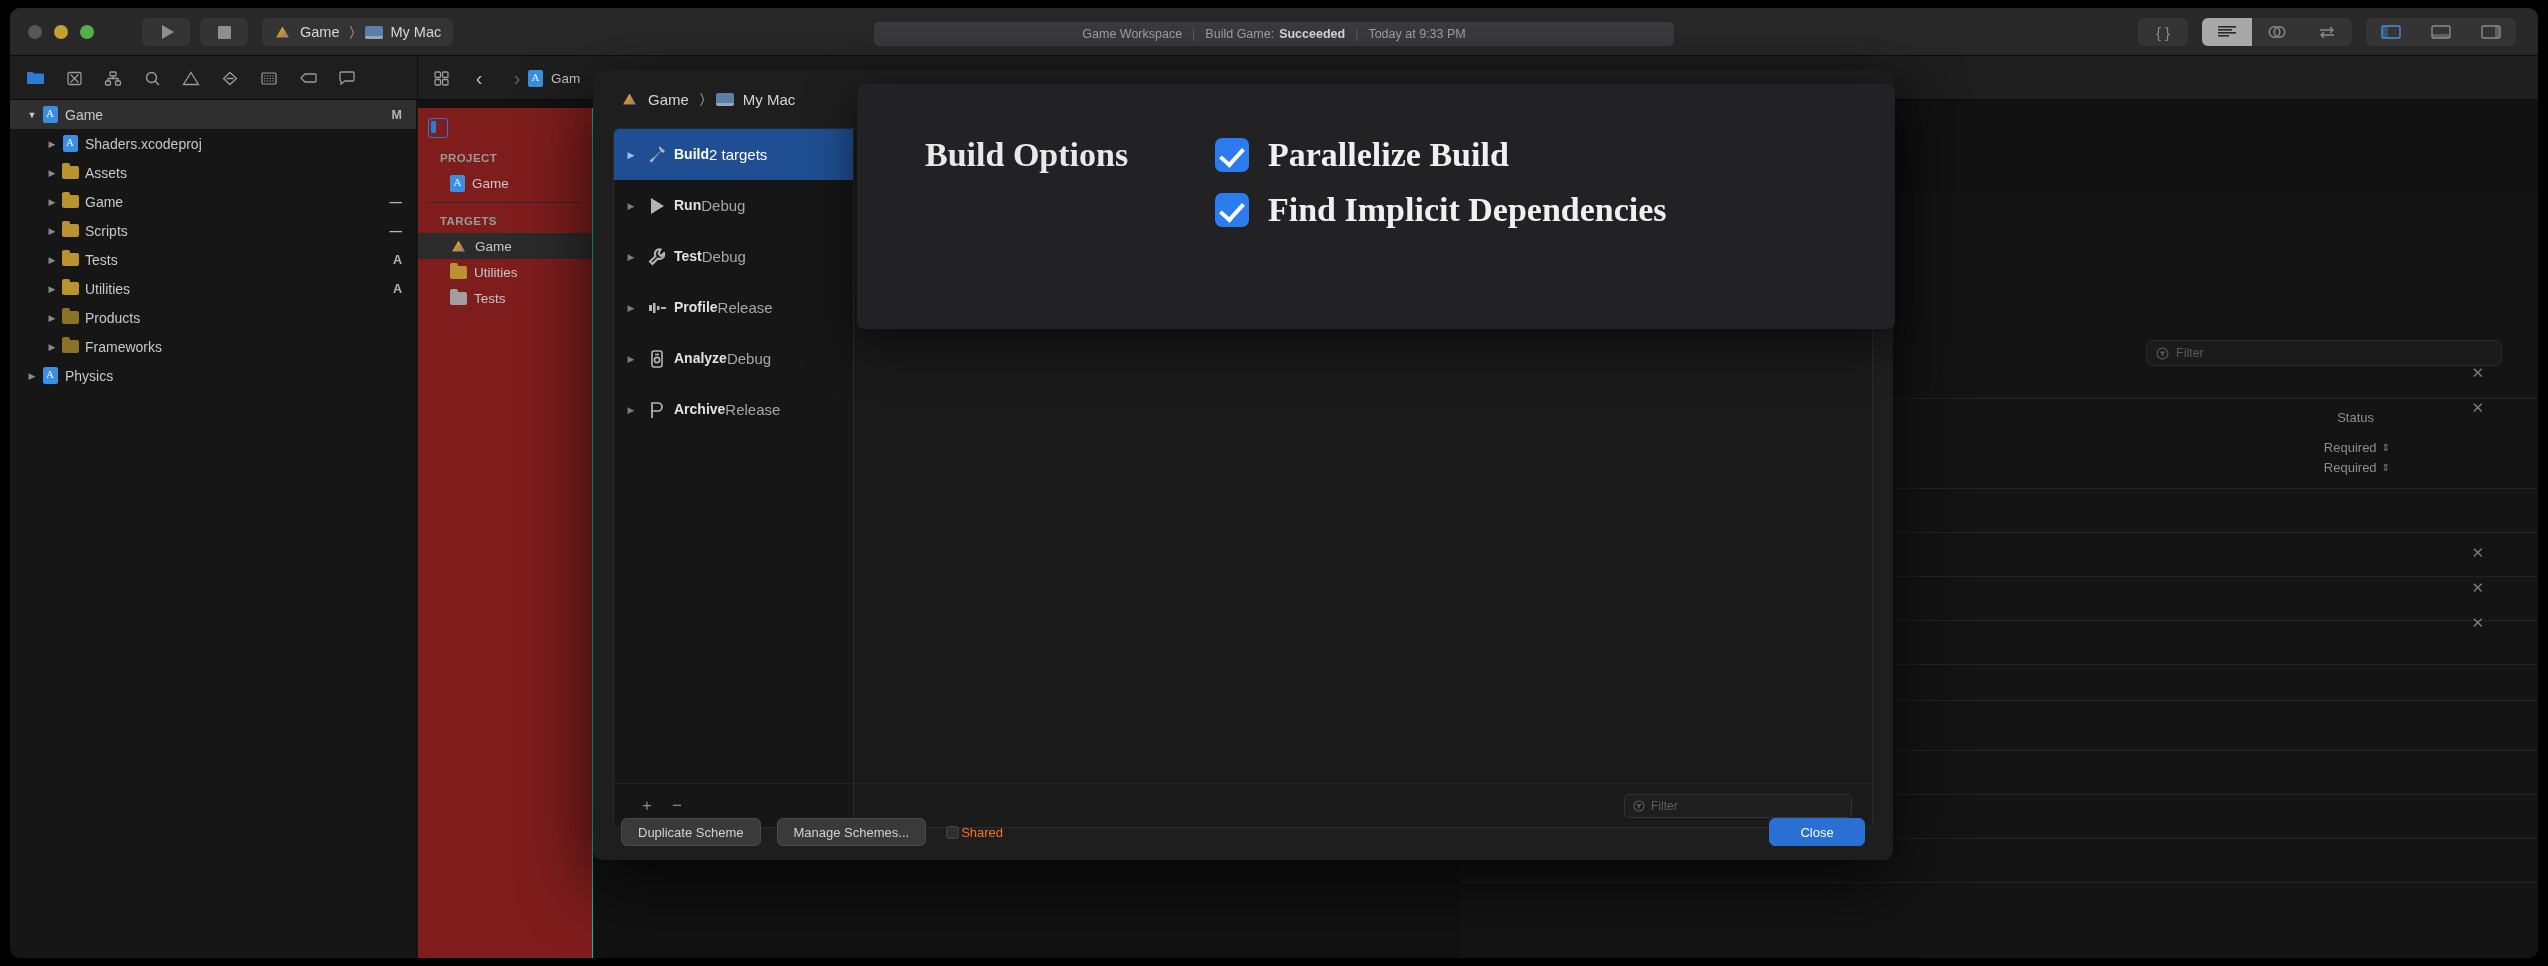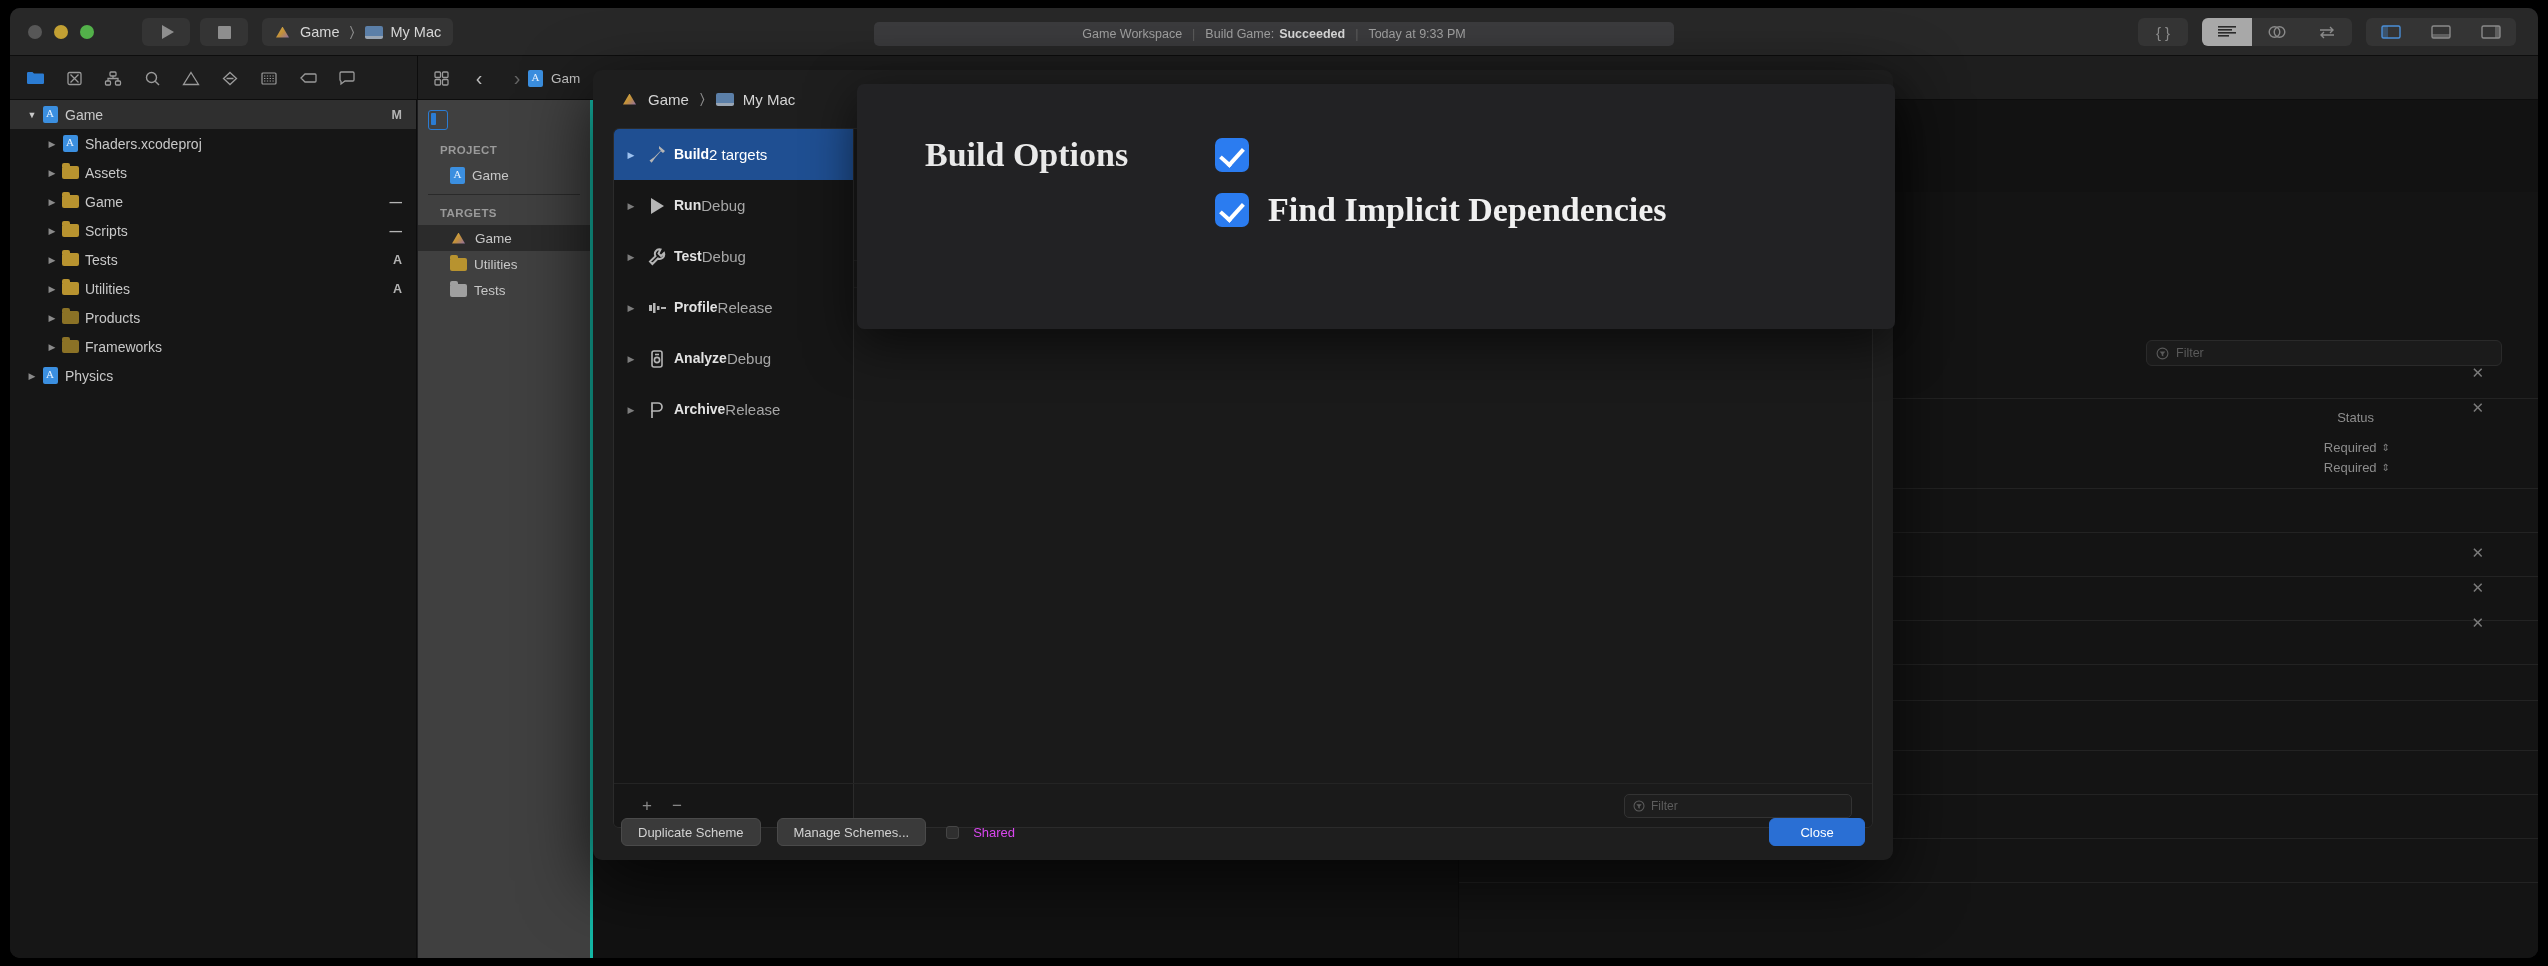--- a/index.html
+++ b/index.html
@@ -309,21 +309,21 @@
     position: absolute; left: 0; bottom: 0; width: 100%; height: 56px;
     display: flex; align-items: center; padding: 0 28px; gap: 16px;
   }
   .btn {
     height: 28px; padding: 0 16px;
     background: #3a3a3a; border: 1px solid #4a4a4a; border-radius: 6px;
     color: #d2d2d2; font-size: 13px;
     display: flex; align-items: center; justify-content: center;
   }
   .btn.primary { background: #2a6fd4; border-color: #2a6fd4; color: #fff; min-width: 96px; margin-left: auto; }
-  .shared-wrap { display: flex; align-items: center; gap: 14px; color: #d946ef; font-size: 13px; margin-left: 4px; }
+  .shared-wrap { display: flex; align-items: center; gap: 2px; color: #f97316; font-size: 13px; margin-left: 4px; }
   .shared-box { width: 13px; height: 13px; border-radius: 3px; background: #2f2f2f; border: 1px solid #454545; }
 
   
   .zoom-overlay {
     position: absolute;
     left: 847px; top: 76px;
     width: 1038px; height: 245px;
     background: #222224;
     border-radius: 7px;
     box-shadow: 0 14px 50px rgba(0,0,0,0.6);
@@ -582,21 +582,21 @@
             <span class="tree-ic">
               <span class="xcproj"></span>
             </span>
             <span class="tree-label">Physics</span>
           </div>
         </div>
     </div>
 
     <div class="editor">
 
-      <div style="position:absolute;left:0;top:0;width:175px;height:100%;background:#404040;border-right:3px solid #14b8a6">
+      <div style="position:absolute;left:0;top:8px;width:175px;height:100%;background:#7f1d1d;border-right:1px solid #14b8a6">
         <div style="position:absolute;left:10px;top:10px;width:20px;height:20px;border:1.6px solid #2b7cd3;border-radius:3px">
           <div style="position:absolute;left:2px;top:2px;width:5px;height:12px;background:#2b7cd3;border-radius:1px"></div>
         </div>
         <div id="project-panel" style="position:absolute;left:0;top:38px;width:100%">
             <div style="padding: 6px 0px 6px 22px; color: rgb(154, 154, 154); font-size: 11.5px; font-weight: bold; letter-spacing: 0.4px;">PROJECT</div>
             <div style="height: 26px; display: flex; align-items: center; padding-left: 32px; gap: 7px; color: rgb(200, 200, 200); font-size: 13.5px;">
               <span class="xcproj"></span>
               <span>Game</span>
             </div>
             <div style="height: 1px; background: rgb(42, 42, 42); margin: 6px 10px;"></div>
@@ -799,20 +799,21 @@
           <span>Shared</span>
         </div>
         <div class="btn primary">Close</div>
       </div>
     </div>
 
     <div class="zoom-overlay">
       <div class="zo-row">
         <div class="zo-label">Build Options</div>
         <div class="zo-check"></div>
+        <div class="zo-text">Parallelize Build</div>
       </div>
       <div class="zo-row zo-row2">
         <div class="zo-check"></div>
         <div class="zo-text">Find Implicit Dependencies</div>
       </div>
     </div>
 
   </div>
 </div>
 

